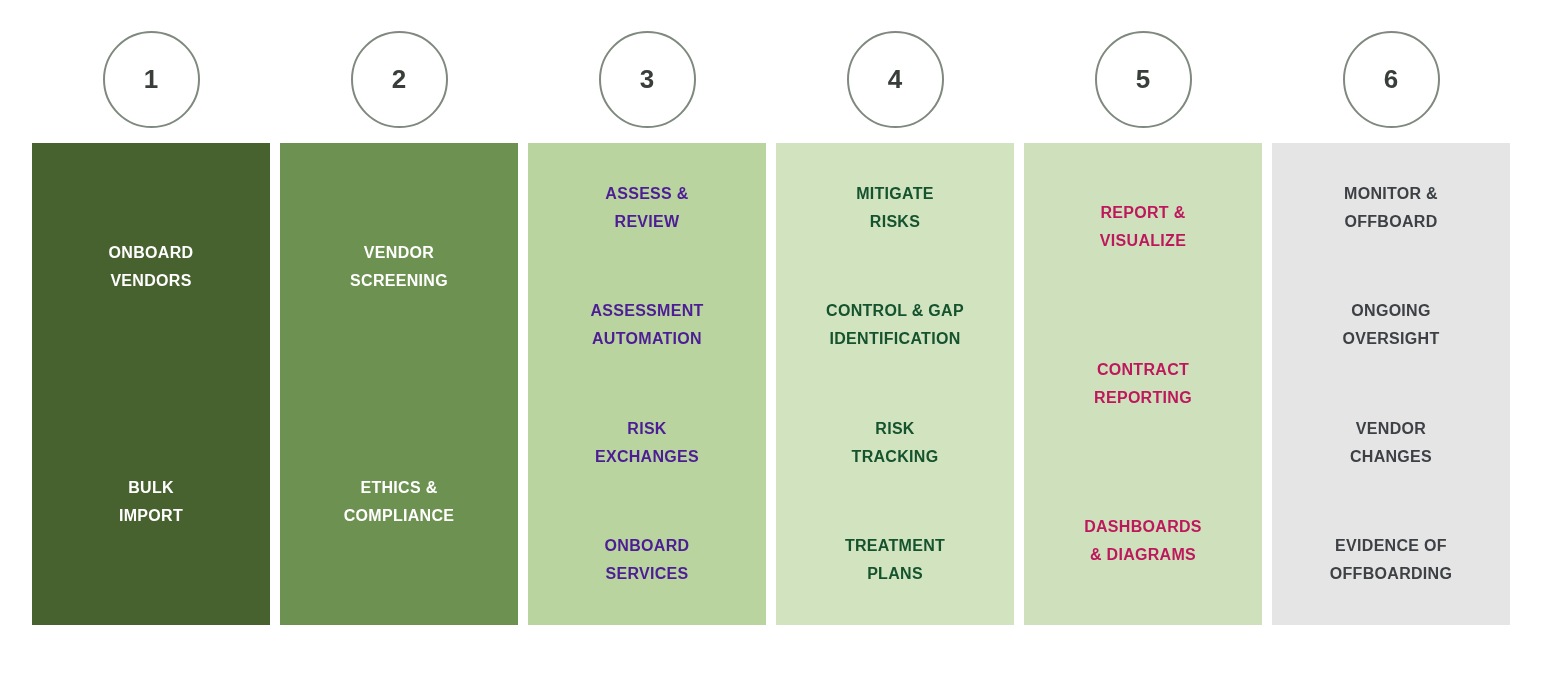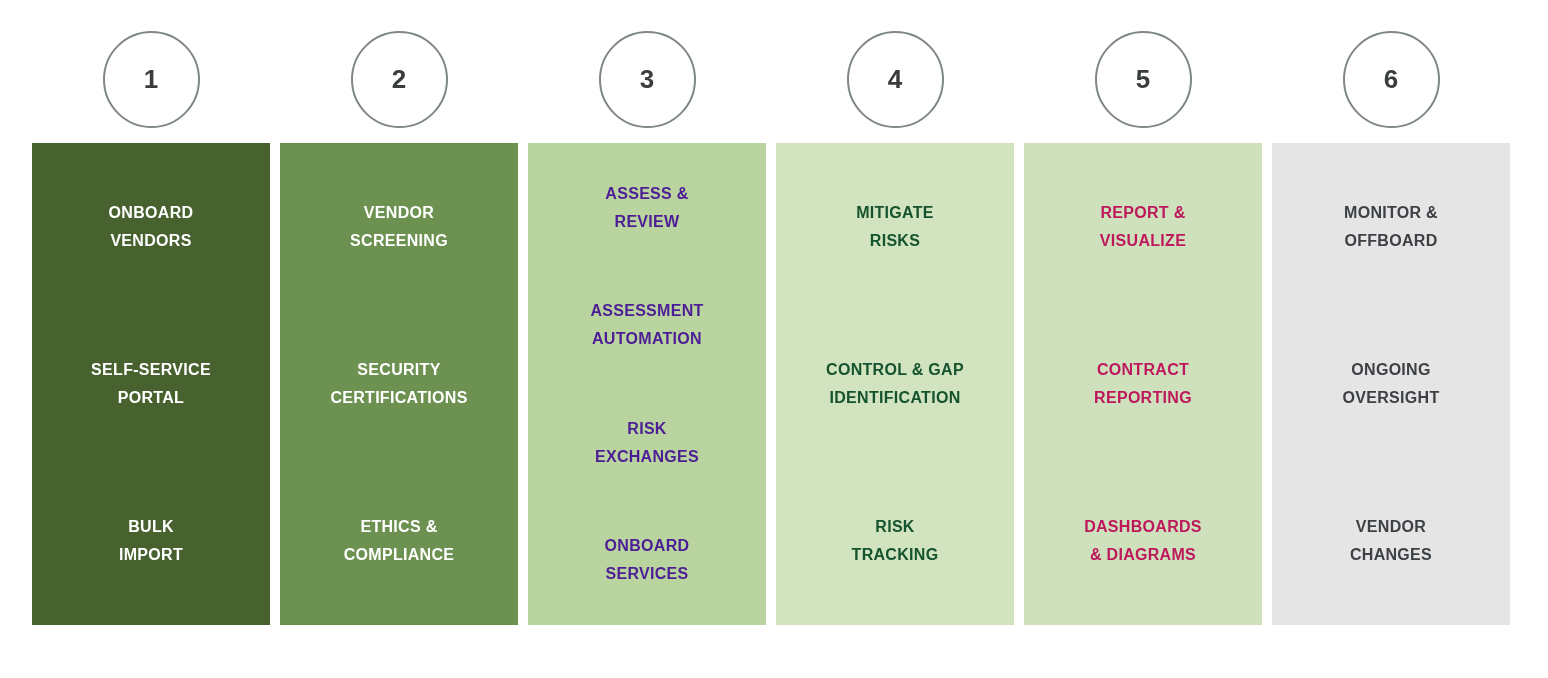--- a/index.html
+++ b/index.html
@@ -61,36 +61,32 @@
 
 <div class="diagram">
 
   <div class="stage">
     <div class="circle">
       <span class="num">1</span>
     </div>
     <div class="block" style="background: rgb(72, 98, 47); color: rgb(255, 255, 255);">
       <div class="cell">ONBOARD
 VENDORS</div>
-      <div class="cell">SELF-SERVICE
-PORTAL</div>
       <div class="cell">BULK
 IMPORT</div>
     </div>
   </div>
 
   <div class="stage">
     <div class="circle">
       <span class="num">2</span>
     </div>
     <div class="block" style="background: rgb(109, 145, 80); color: rgb(255, 255, 255);">
       <div class="cell">VENDOR
 SCREENING</div>
-      <div class="cell">SECURITY
-CERTIFICATIONS</div>
       <div class="cell">ETHICS &amp;
 COMPLIANCE</div>
     </div>
   </div>
 
   <div class="stage">
     <div class="circle">
       <span class="num">3</span>
     </div>
     <div class="block" style="background: rgb(185, 212, 159); color: #4c1d95;">
@@ -109,20 +105,22 @@
     <div class="circle">
       <span class="num">4</span>
     </div>
     <div class="block" style="background: rgb(209, 227, 191); color: #14532d;">
       <div class="cell">MITIGATE
 RISKS</div>
       <div class="cell">CONTROL &amp; GAP
 IDENTIFICATION</div>
       <div class="cell">RISK
 TRACKING</div>
+      <div class="cell">TREATMENT
+PLANS</div>
     </div>
   </div>
 
   <div class="stage">
     <div class="circle">
       <span class="num">5</span>
     </div>
     <div class="block" style="background: rgb(207, 225, 188); color: #be185d;">
       <div class="cell">REPORT &amp;
 VISUALIZE</div>
@@ -137,16 +135,18 @@
     <div class="circle">
       <span class="num">6</span>
     </div>
     <div class="block" style="background: #e5e5e5; color: rgb(61, 65, 69);">
       <div class="cell">MONITOR &amp;
 OFFBOARD</div>
       <div class="cell">ONGOING
 OVERSIGHT</div>
       <div class="cell">VENDOR
 CHANGES</div>
+      <div class="cell">EVIDENCE OF
+OFFBOARDING</div>
     </div>
   </div>
 
 </div>
 
 </body></html>

